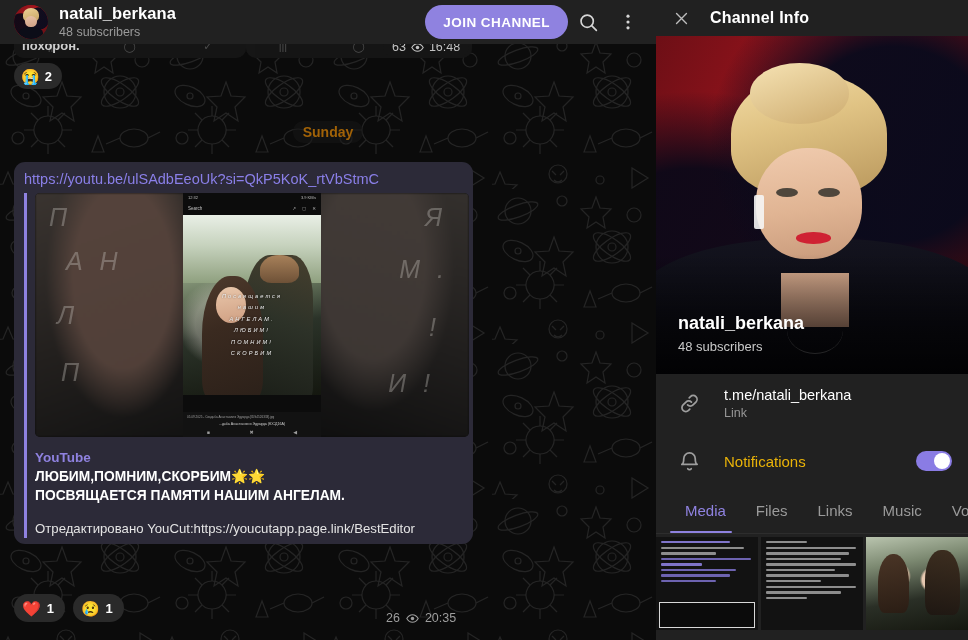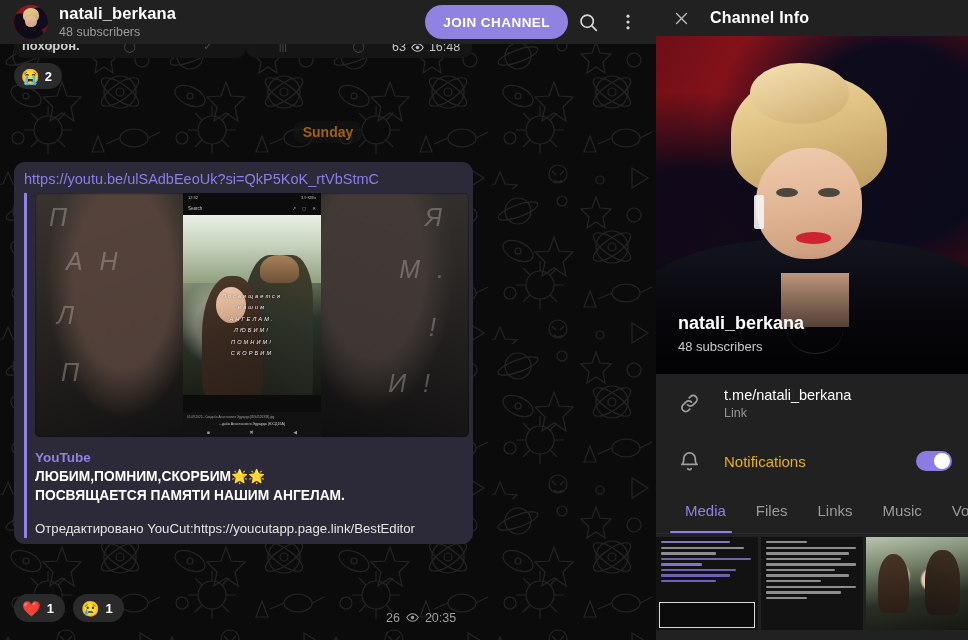--- a/index.html
+++ b/index.html
@@ -292,21 +292,21 @@
     display: flex; gap: 8px; z-index: 12;
   }
   .react-pill {
     background: #2a2a2a; border-radius: 14px;
     height: 28px; padding: 0 11px 0 8px;
     display: flex; align-items: center; gap: 6px;
     cursor: pointer;
   }
   #bubble-meta {
     position: absolute; top: 611px; left: 386px;
-    display: flex; align-items: flex-start; gap: 6px;
+    display: flex; align-items: flex-end; gap: 6px;
     color: #9d9d9d; font-size: 12.5px;
     z-index: 12;
   }
 
   
   #info-col {
     position: relative;
     width: 312px; height: 640px;
     background: #212121;
     overflow: hidden;

